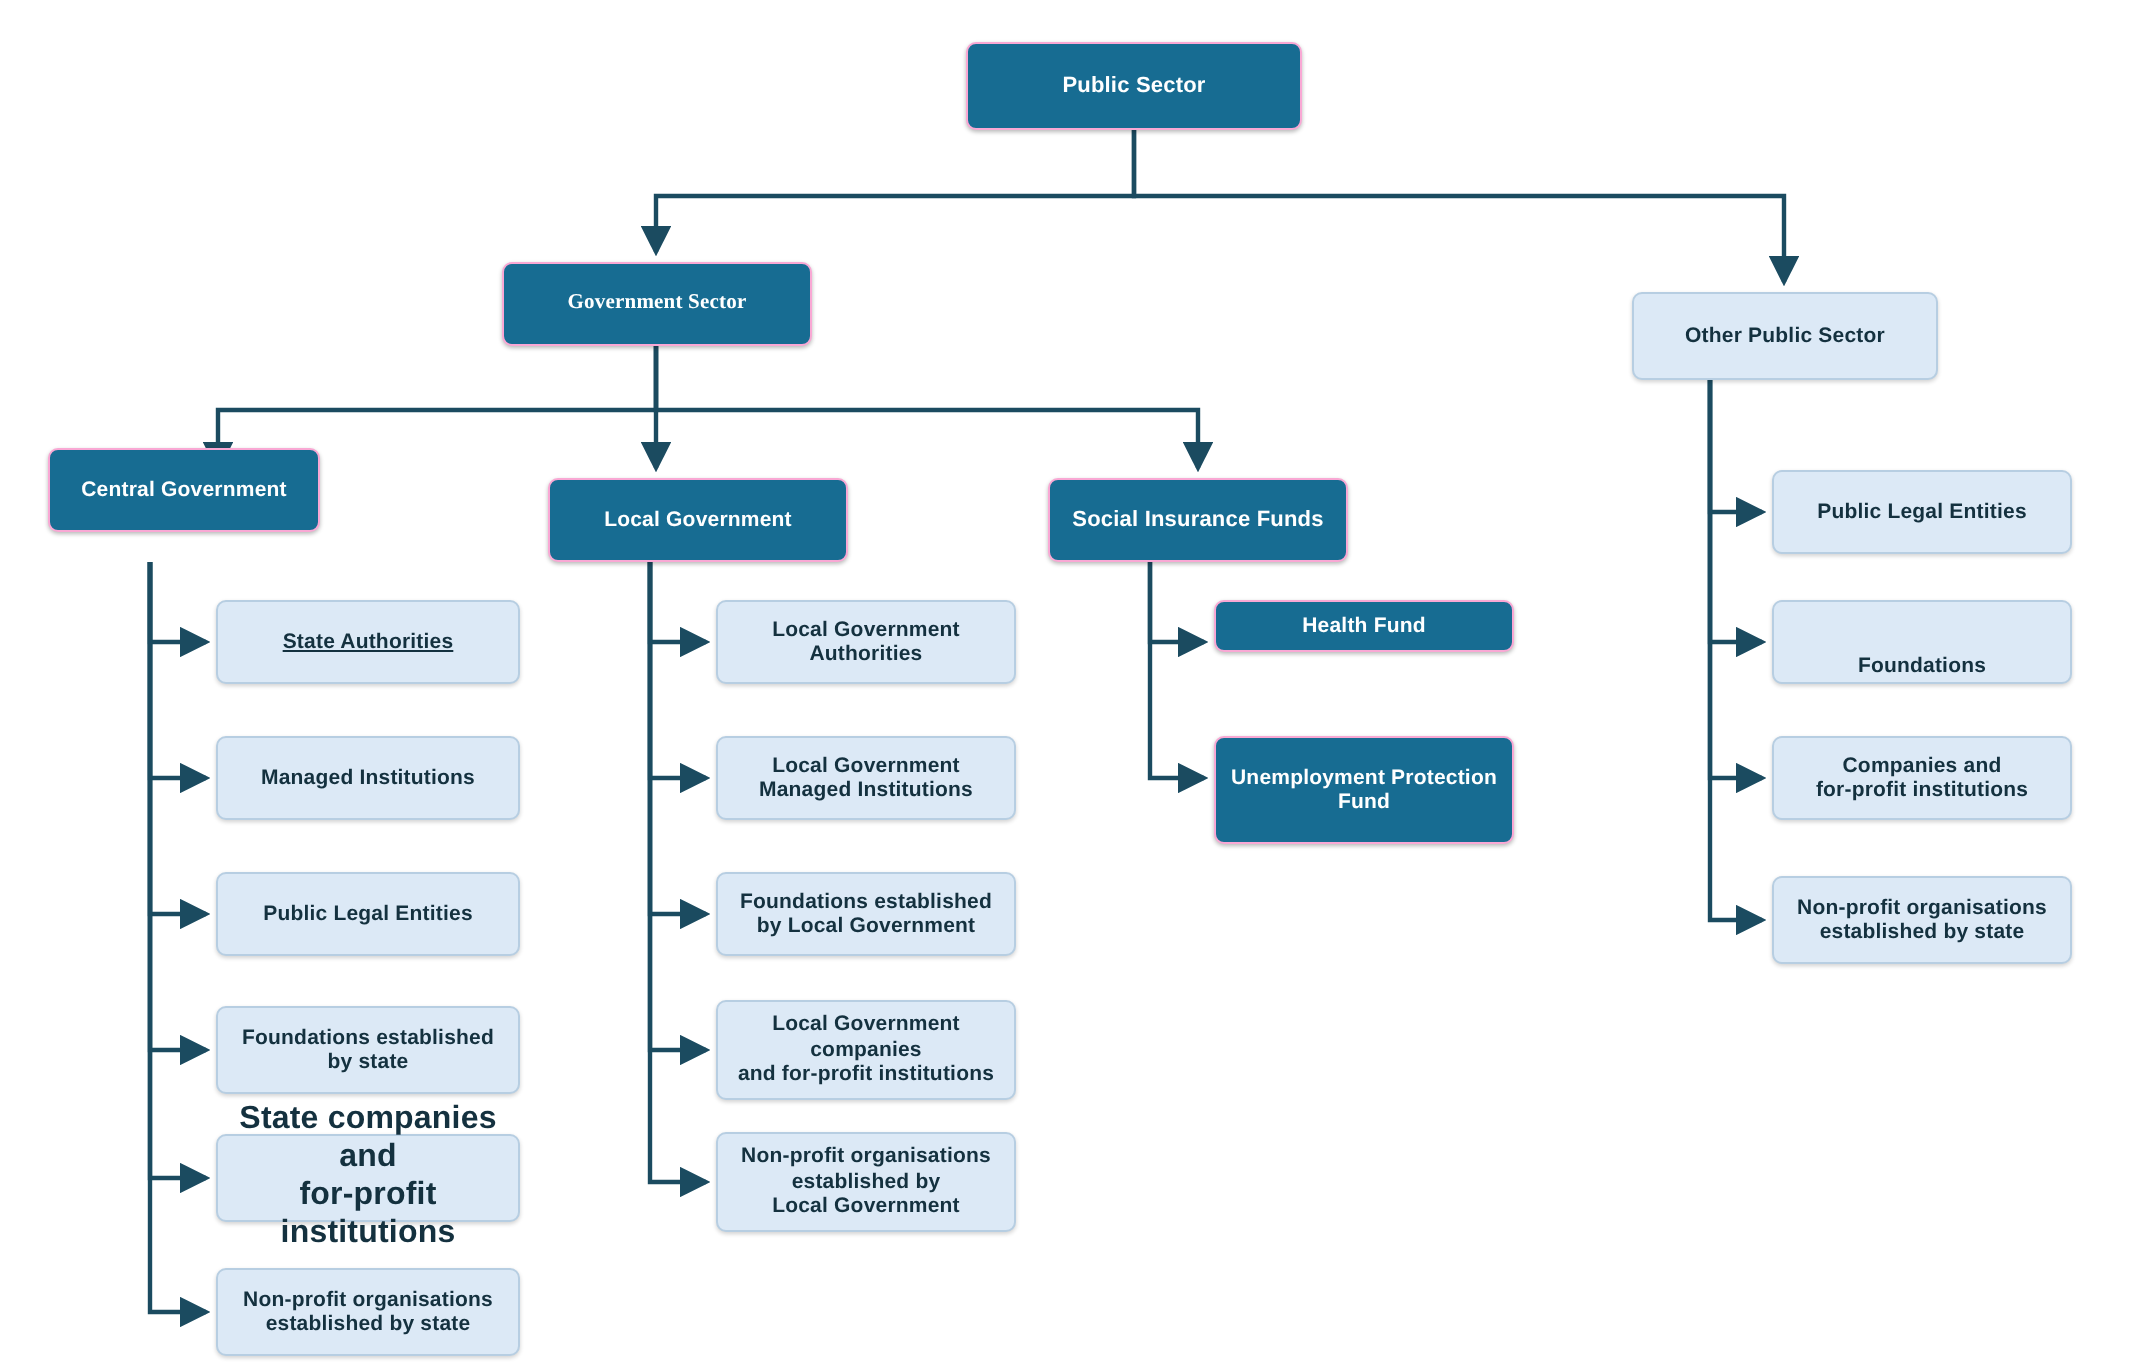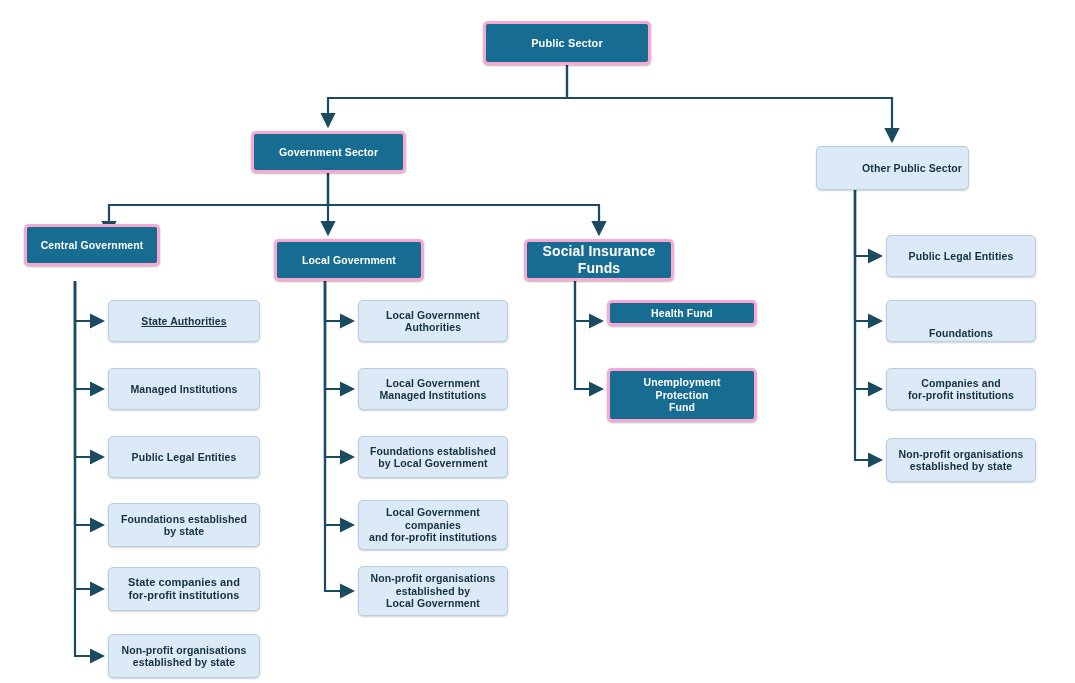--- a/index.html
+++ b/index.html
@@ -34,21 +34,21 @@
     text-align: center;
     line-height: 1.18;
     font-weight: bold;
     letter-spacing: 0.1px;
     padding: 2px 6px;
     z-index: 2;
   }
   .node.dark {
     background: #176c92;
     color: #ffffff;
-    border: 3px solid #f9a8d4;
+    border: 1px solid #f9a8d4;
     box-shadow: 0 1px 2px rgba(0,0,0,0.28);
   }
   .node.light {
     background: #dce9f6;
     color: #14313f;
     border: 1px solid #b7cee2;
     box-shadow: 0 1px 2px rgba(0,0,0,0.18);
   }
   .node span {
     display: block;
@@ -95,51 +95,51 @@
       <path d="M855,190 L855,256 L881,256"></path>
       <path d="M855,190 L855,321 L881,321"></path>
       <path d="M855,190 L855,389 L881,389"></path>
       <path d="M855,190 L855,460 L881,460"></path>
     </g>
   </svg>
 
   <div class="node dark" style="left:483px;top:21px;width:168px;height:44px;font-size:11px;">
     <span>Public Sector</span>
   </div>
-  <div class="node dark" style="left:251px;top:131px;width:155px;height:42px;font-size:10.5px;">
+  <div class="node dark" style="left:251px;top:131px;width:155px;height:42px;font-size:10.5px;font-family:Liberation Serif, serif;">
     <span>Government Sector</span>
   </div>
-  <div class="node light" style="left:816px;top:146px;width:153px;height:44px;font-size:10.5px;text-align:right;">
+  <div class="node light" style="left:816px;top:146px;width:153px;height:44px;font-size:10.5px;">
     <span>Other Public Sector</span>
   </div>
 
   <div class="node dark" style="left:24px;top:224px;width:136px;height:42px;font-size:10.5px;">
     <span>Central Government</span>
   </div>
   <div class="node dark" style="left:274px;top:239px;width:150px;height:42px;font-size:10.5px;">
     <span>Local Government</span>
   </div>
-  <div class="node dark" style="left:524px;top:239px;width:150px;height:42px;font-size:14px;">
+  <div class="node dark" style="left:524px;top:239px;width:150px;height:42px;font-size:11px;">
     <span>Social Insurance Funds</span>
   </div>
 
   <div class="node light" style="left:108px;top:300px;width:152px;height:42px;font-size:10.5px;text-decoration:underline;">
     <span>State Authorities</span>
   </div>
   <div class="node light" style="left:108px;top:368px;width:152px;height:42px;font-size:10.5px;">
     <span>Managed Institutions</span>
   </div>
   <div class="node light" style="left:108px;top:436px;width:152px;height:42px;font-size:10.5px;">
     <span>Public Legal Entities</span>
   </div>
   <div class="node light" style="left:108px;top:503px;width:152px;height:44px;font-size:10.5px;">
     <span>Foundations established
 by state</span>
   </div>
-  <div class="node light" style="left:108px;top:567px;width:152px;height:44px;font-size:11px;">
+  <div class="node light" style="left:108px;top:567px;width:152px;height:44px;font-size:16px;">
     <span>State companies and
 for-profit institutions</span>
   </div>
   <div class="node light" style="left:108px;top:634px;width:152px;height:44px;font-size:10.5px;">
     <span>Non-profit organisations
 established by state</span>
   </div>
 
   <div class="node light" style="left:358px;top:300px;width:150px;height:42px;font-size:10.5px;">
     <span>Local Government

